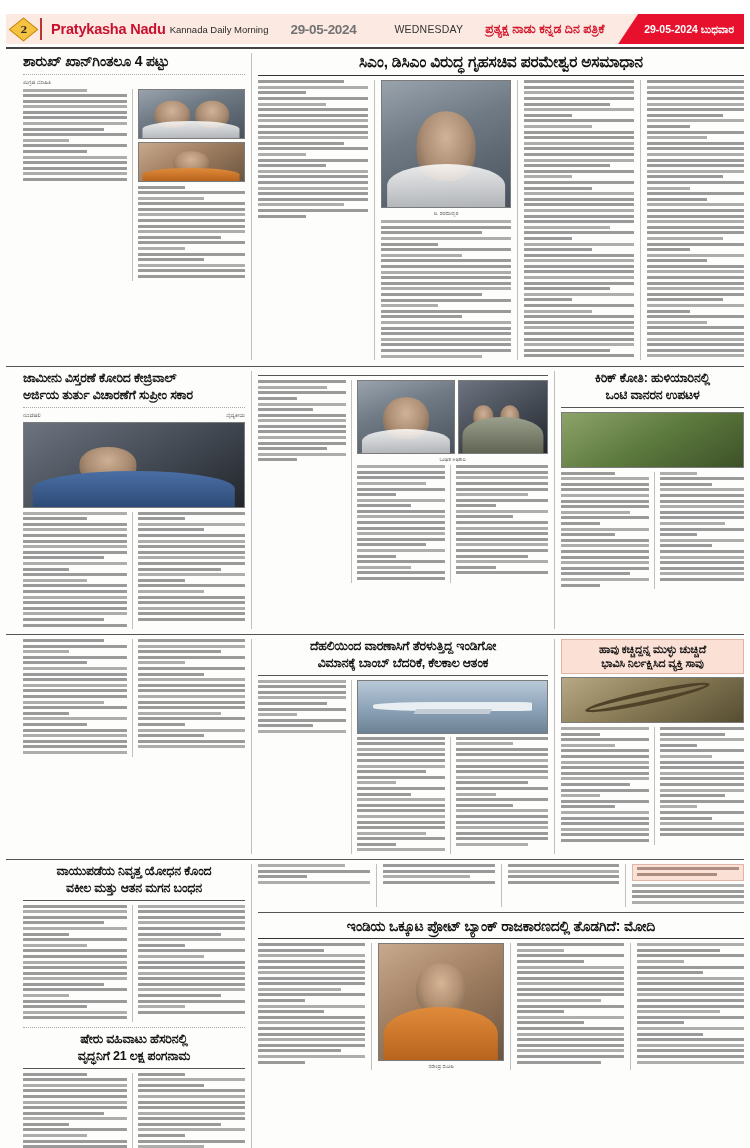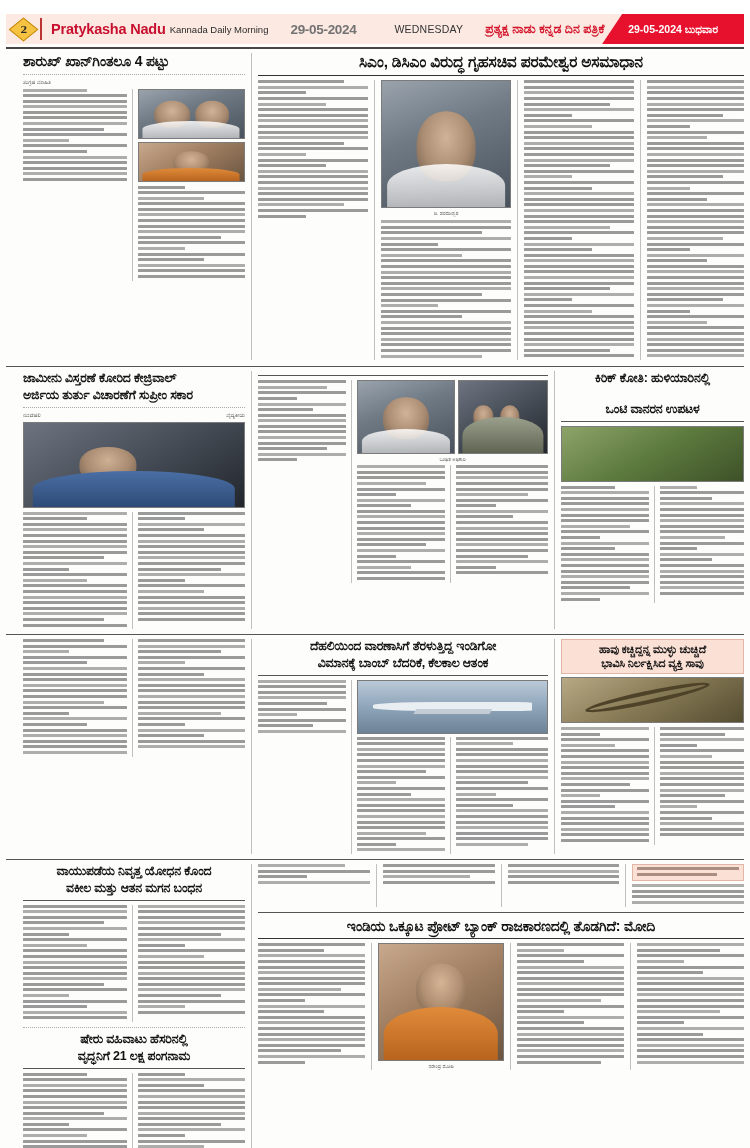--- a/index.html
+++ b/index.html
@@ -62,21 +62,21 @@
     font-size: 10.5px; color: #333; margin-left: 38px; letter-spacing: 0.2px;
   }
   .mast-kn {
     font-size: 12.5px; color: #d4152b; margin-left: 22px; font-weight: bold;
   }
   .mast-red {
     position: absolute; right: 0; top: 0; height: 30px;
     background: #e8112d;
     color: #fff; font-size: 10.5px; font-weight: bold;
     display: flex; align-items: center; justify-content: center;
-    padding: 0 26px 0 26px;
+    padding: 0 10px 0 26px;
     clip-path: polygon(20px 0, 100% 0, 100% 100%, 0 100%);
   }
 
   
   .rule-thick { height: 2px; background: #444; margin: 3px 6px 0 6px; }
   .rule-thin  { height: 1px; background: #999; margin: 2px 6px; }
 
   
   .content { padding: 4px 6px 0 23px; }
 
@@ -571,21 +571,21 @@
                 </div>
             </div>
           </div>
         </div>
       </div>
 
       <div class="vline"></div>
 
       <div style="flex:1;">
         <div class="hl hl-md hl-center">ಕಿರಿಕ್ ಕೋತಿ: ಹುಳಿಯಾರಿನಲ್ಲಿ</div>
-        <div class="hl hl-md hl-center" style="margin-top:16px;">ಒಂಟಿ ವಾನರನ ಉಪಟಳ</div>
+        <div class="hl hl-md hl-center" style="margin-top:2px;">ಒಂಟಿ ವಾನರನ ಉಪಟಳ</div>
         <div class="solidline"></div>
         <div class="photo green" style="height:56px;"></div>
         <div style="display:flex; gap:5px; margin-top:4px;">
           <div class="body-col" style="width:48%;">
               <div class="ln short"></div>
               <div class="ln g1"></div>
               <div class="ln"></div>
               <div class="ln"></div>
               <div class="ln g1"></div>
               <div class="ln"></div>

